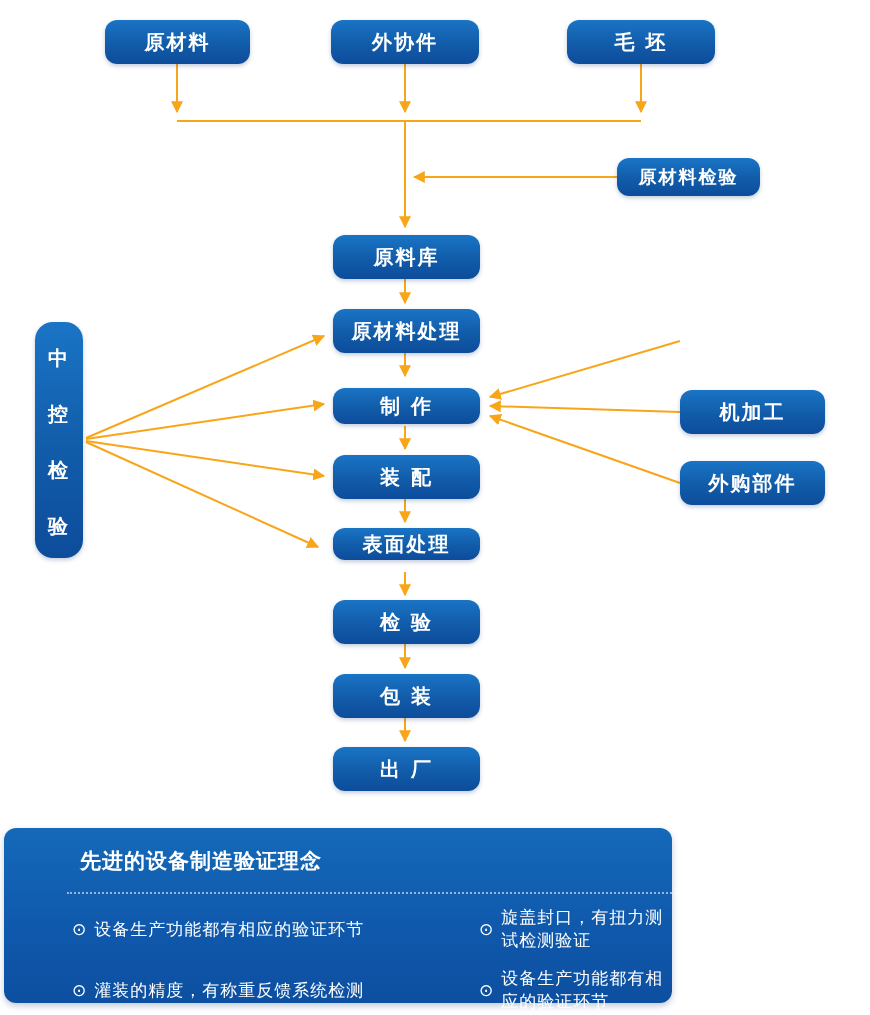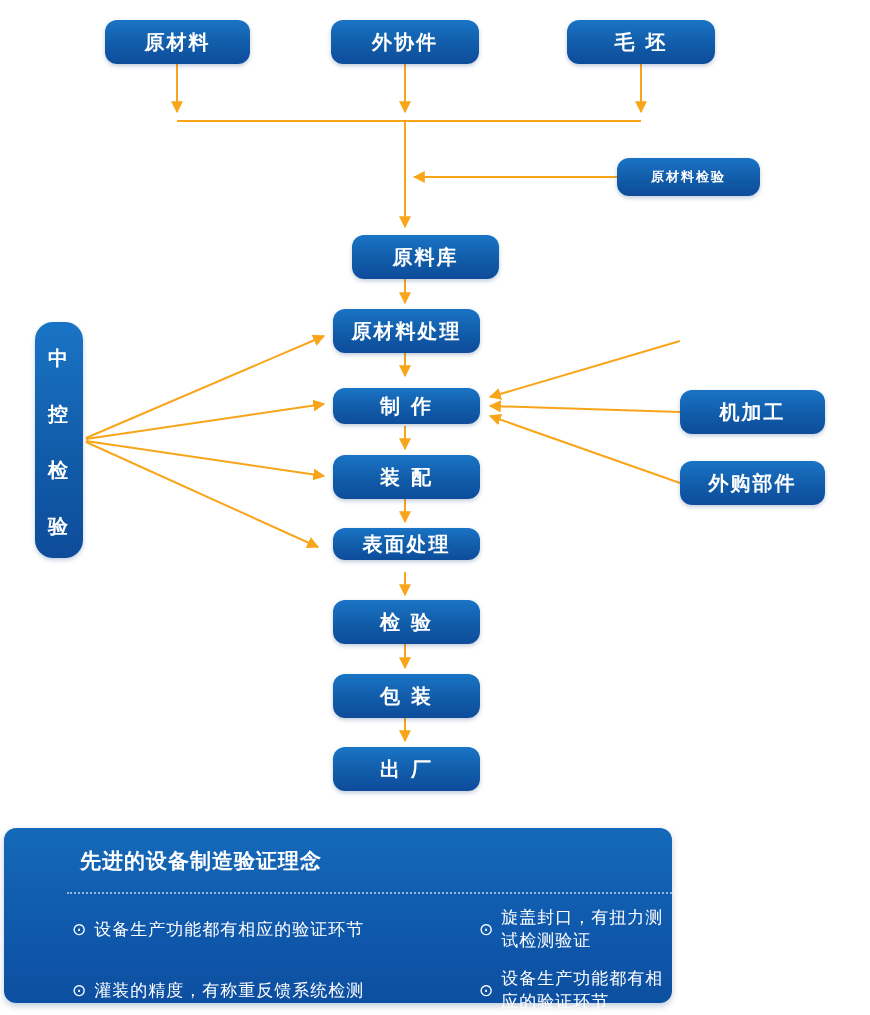--- a/index.html
+++ b/index.html
@@ -114,23 +114,23 @@
       <line x1="680" y1="341" x2="490" y2="397" marker-end="url(#arrow)"></line>
       <line x1="680" y1="412" x2="490" y2="406" marker-end="url(#arrow)"></line>
       <line x1="680" y1="483" x2="490" y2="416" marker-end="url(#arrow)"></line>
     </g>
   </svg>
 
   <div class="node" style="left:105px;top:20px;width:145px;height:44px">原材料</div>
   <div class="node" style="left:331px;top:20px;width:148px;height:44px">外协件</div>
   <div class="node" style="left:567px;top:20px;width:148px;height:44px">毛 坯</div>
 
-  <div class="node" style="left:617px;top:158px;width:143px;height:38px;font-size:13px">原材料检验</div>
+  <div class="node" style="left:617px;top:158px;width:143px;height:38px;font-size:18px">原材料检验</div>
 
-  <div class="node" style="left:352px;top:235px;width:147px;height:44px">原料库</div>
+  <div class="node" style="left:333px;top:235px;width:147px;height:44px">原料库</div>
   <div class="node" style="left:333px;top:309px;width:147px;height:44px">原材料处理</div>
   <div class="node" style="left:333px;top:388px;width:147px;height:36px">制 作</div>
   <div class="node" style="left:333px;top:455px;width:147px;height:44px">装 配</div>
   <div class="node" style="left:333px;top:528px;width:147px;height:32px">表面处理</div>
   <div class="node" style="left:333px;top:600px;width:147px;height:44px">检 验</div>
   <div class="node" style="left:333px;top:674px;width:147px;height:44px">包 装</div>
   <div class="node" style="left:333px;top:747px;width:147px;height:44px">出 厂</div>
 
   <div class="node node-vertical" style="left:35px;top:322px;width:48px;height:236px">中
 控

